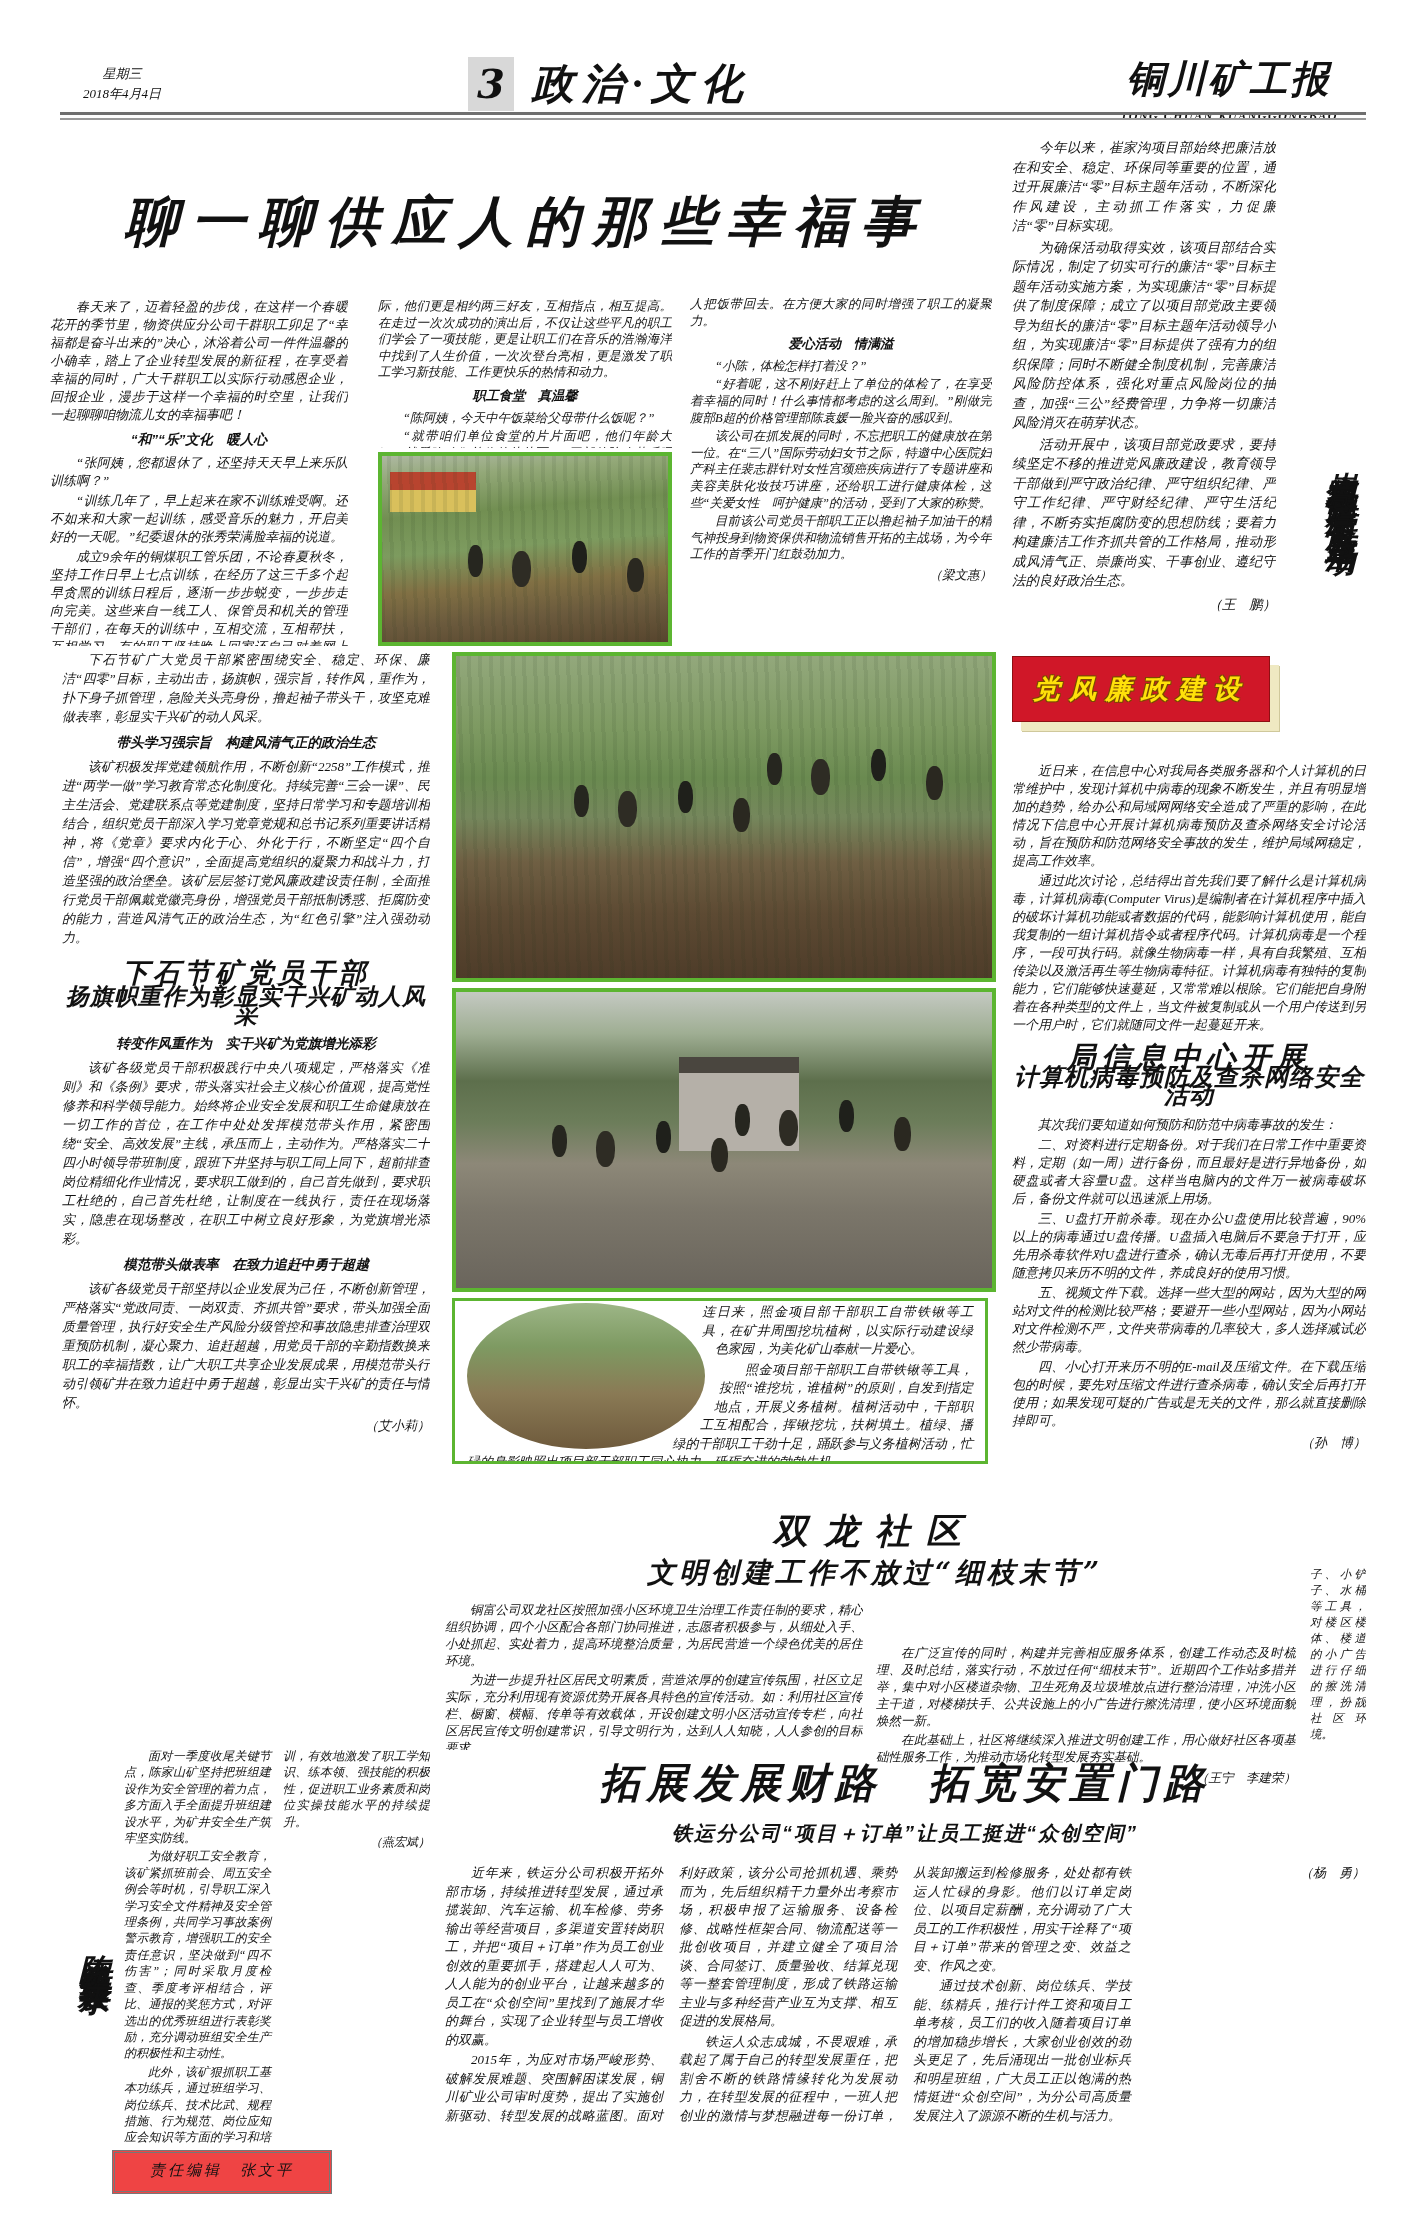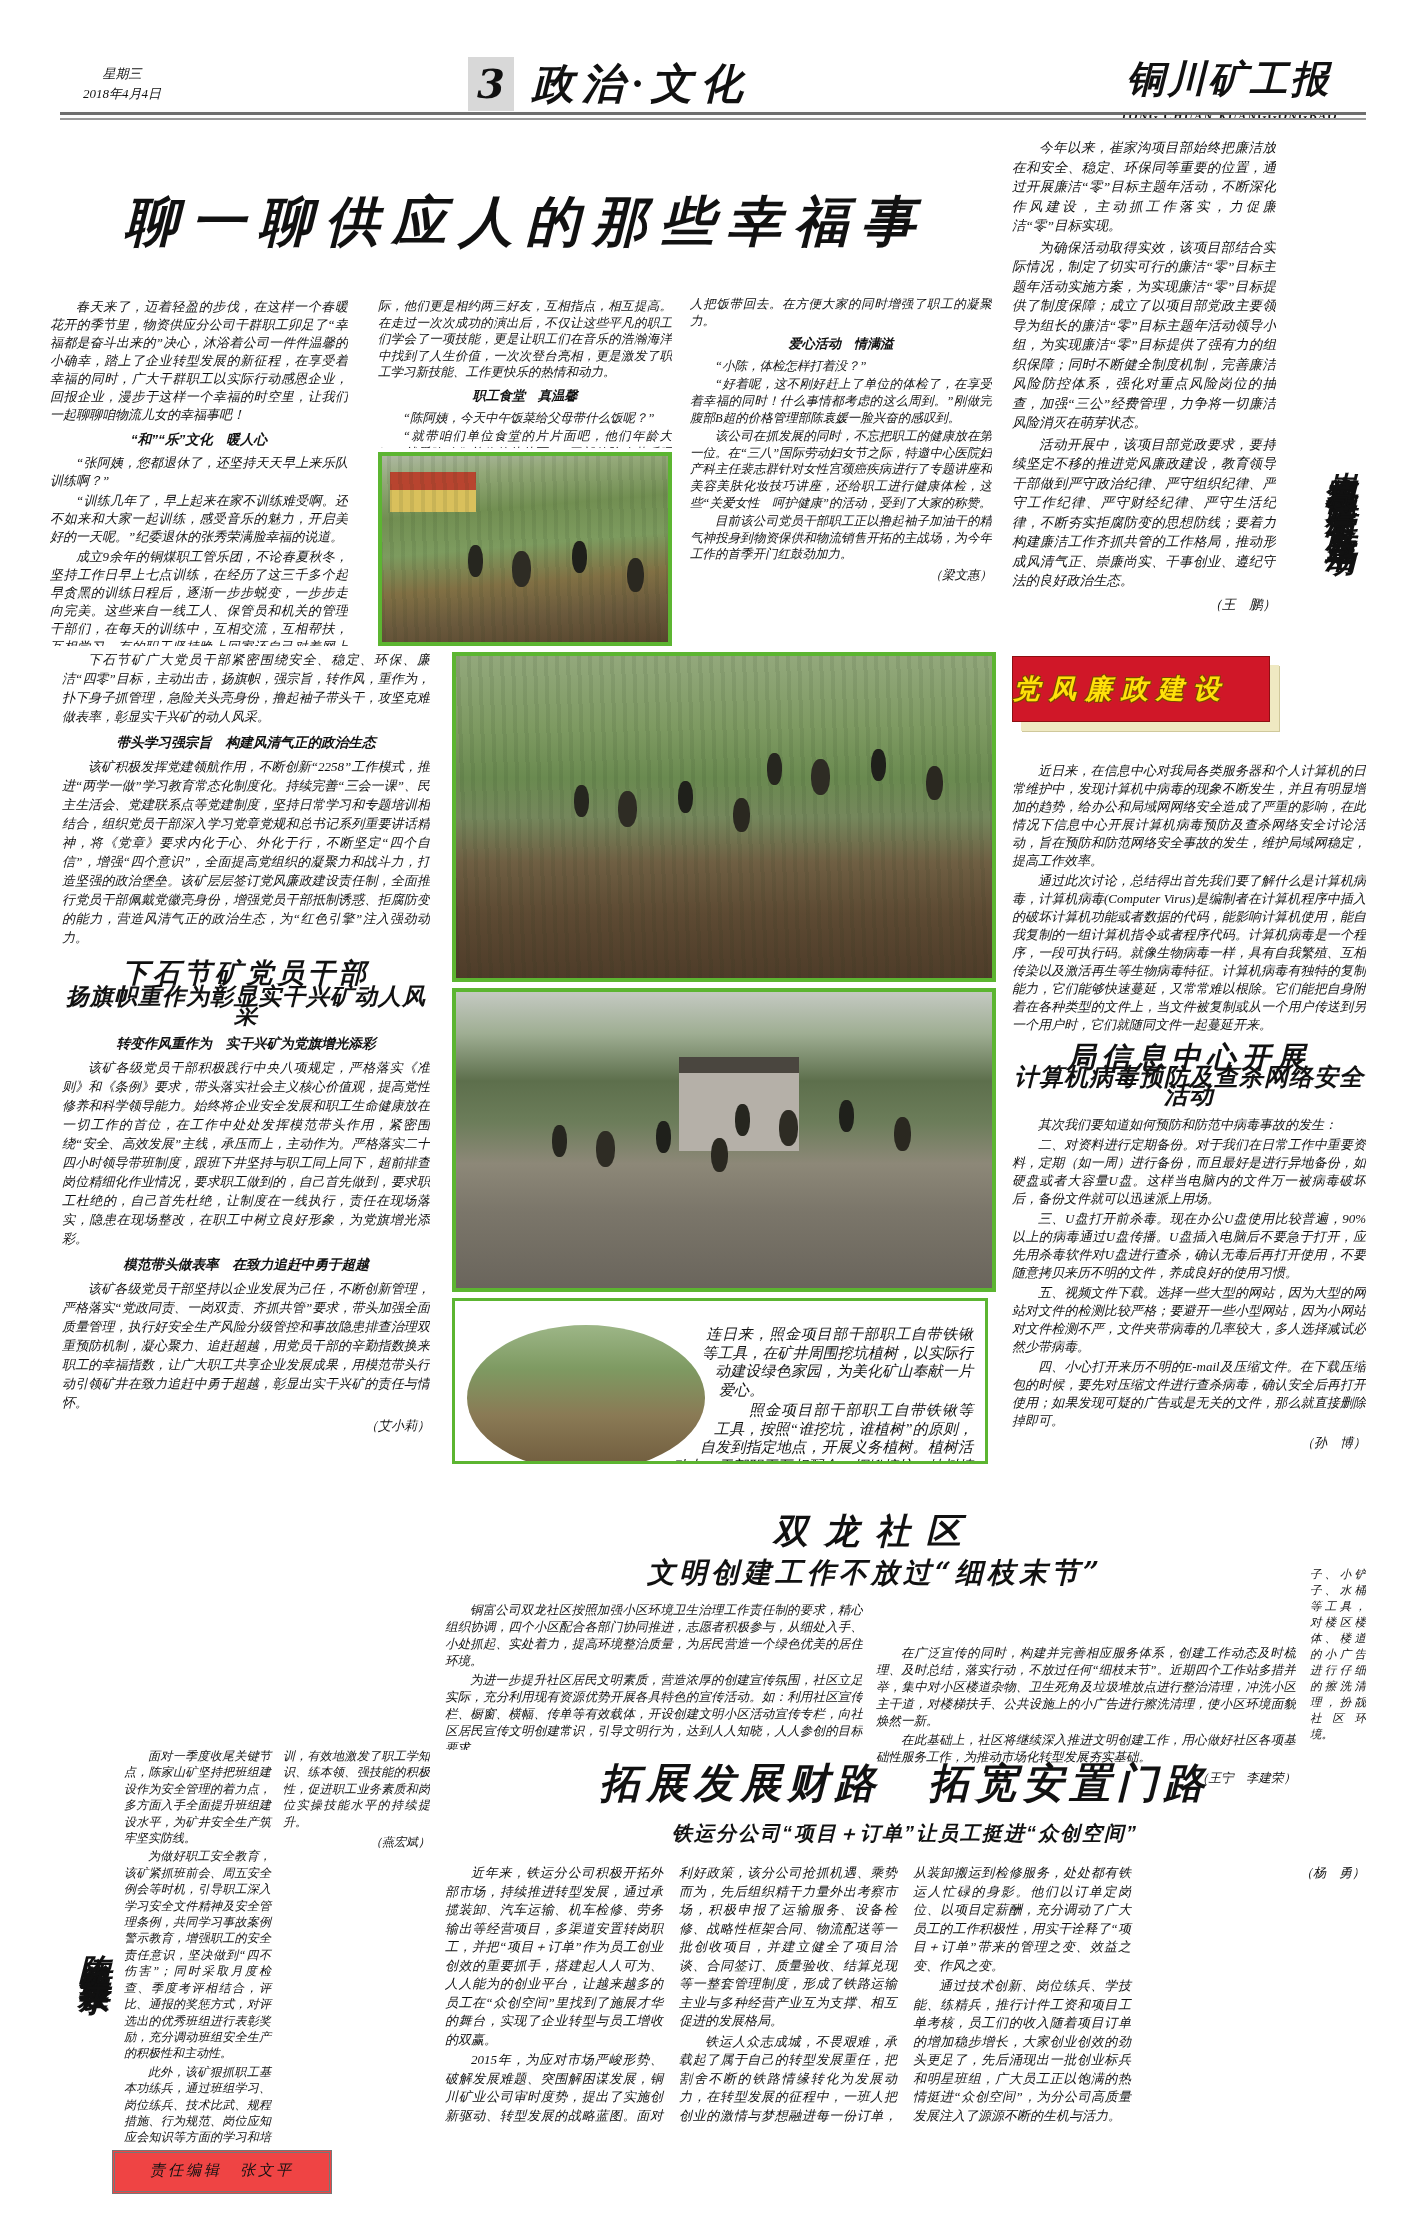--- a/index.html
+++ b/index.html
@@ -48,30 +48,30 @@
        background:linear-gradient(180deg,#c4c9c2 0%,#9fae93 14%,#5d6f4c 30%,#6c7d5a 44%,#8d8878 58%,#7b766a 74%,#6a655c 100%);}
   .ph-texture{position:absolute;inset:0;background:repeating-linear-gradient(88deg,rgba(30,50,25,.18) 0 4px,transparent 4px 11px);
               opacity:.5;}
   .ph-building{position:absolute;left:8px;top:16px;width:86px;height:40px;
                background:linear-gradient(180deg,#b8442f 0 45%,#d9c05c 45% 100%);}
   .ph-shed{position:absolute;right:36%;top:22%;width:120px;height:78px;background:#b5b0a8;border-top:16px solid #4a463f;}
   .figs{position:absolute;width:15px;height:32px;border-radius:45%;background:#26261f;
         box-shadow:46px 8px 0 2px #2e2c24,104px -4px 0 0 #1f201b,160px 14px 0 1px #2a2820;}
   
   .cap-box{left:452px;top:1298px;width:536px;height:166px;border:3px solid #5cb531;
-           padding:24px 12px;font-size:15px;line-height:18.5px;overflow:hidden;box-sizing:border-box;}
+           padding:2px 12px;font-size:13px;line-height:18.5px;overflow:hidden;box-sizing:border-box;}
   .cap-oval{float:left;width:238px;height:146px;border-radius:50%;shape-outside:ellipse(50% 50%);
             margin:0 14px 2px 0;background:linear-gradient(180deg,#9db687 0%,#7e9a62 30%,#8a7a55 62%,#6e5a3c 100%);}
   
   .cui-body{left:1012px;top:138px;width:264px;height:512px;font-size:13.5px;line-height:19.5px;overflow:hidden;}
   .v-head{writing-mode:vertical-rl;text-orientation:upright;font-weight:700;
           font-family:"DejaVu Serif",serif;text-align:center;}
   .cui-vert{left:1288px;top:142px;width:72px;height:690px;font-size:30px;letter-spacing:4px;}
   .banner{left:1012px;top:656px;width:256px;height:64px;background:#d01728;border:1px solid #8d0f12;
-          color:#ffe10a;font-weight:700;font-size:27px;letter-spacing:9px;line-height:64px;
+          color:#ffe10a;font-weight:700;font-size:27px;letter-spacing:9px;text-align:center;line-height:64px;
           font-family:"Liberation Sans","DejaVu Sans",sans-serif;
           box-shadow:9px 9px 0 #efe9c2,10px 10px 0 #cfc89b;
           text-shadow:1px 1px 0 #7a4a00,-1px -1px 0 #7a4a00,1px -1px 0 #7a4a00,-1px 1px 0 #7a4a00;}
   .info-body{left:1012px;top:762px;width:354px;height:800px;font-size:13px;line-height:18px;overflow:hidden;}
   
   .sl-h1{left:445px;top:1508px;width:860px;text-align:center;font-size:35px;font-weight:700;
          letter-spacing:16px;font-family:"DejaVu Serif",serif;}
   .sl-h2{left:445px;top:1554px;width:860px;text-align:center;font-size:28px;font-weight:700;
          letter-spacing:4px;font-family:"DejaVu Serif",serif;}
   .sl-c1{left:445px;top:1602px;width:418px;height:148px;font-size:12.5px;line-height:17px;overflow:hidden;}

